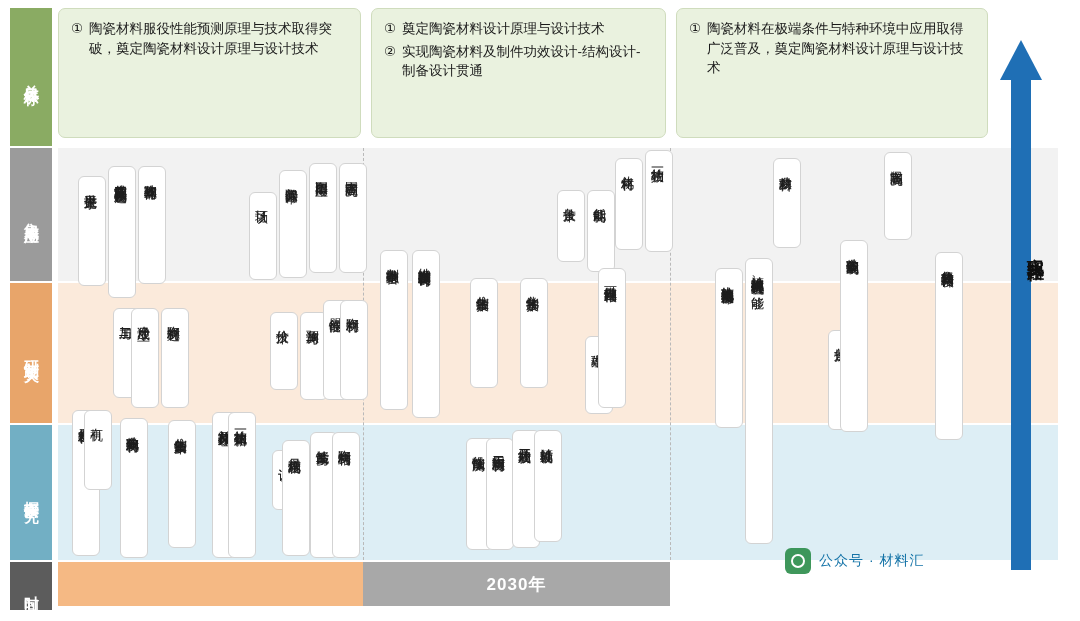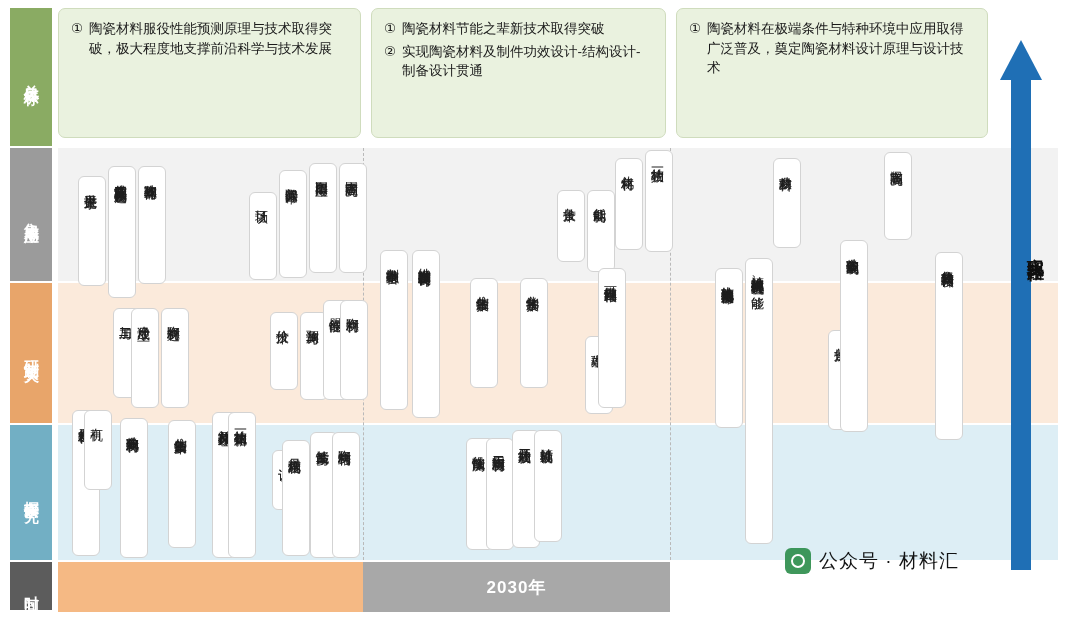--- a/index.html
+++ b/index.html
@@ -32,40 +32,40 @@
   .goal-txt{flex:1;}
 
   
   .vcard{position:absolute;background:#ffffff;border:1px solid #d3d3d3;border-radius:6px;
          writing-mode:vertical-rl;text-orientation:upright;
          font-size:13px;line-height:1.5;color:#1d1d1d;
          padding:7px 5px;box-sizing:border-box;letter-spacing:0.5px;
          overflow:hidden;}
 
   
-  .tl{position:absolute;top:562px;height:50px;display:flex;align-items:center;justify-content:center;
+  .tl{position:absolute;top:562px;height:44px;display:flex;align-items:center;justify-content:center;
       color:#ffffff;font-size:17px;font-weight:bold;letter-spacing:1px;}
   .tl1{left:58px;width:305px;background:#f5b984;}
   .tl2{left:363px;width:307px;background:#a8a8a8;}
   .tl3{left:670px;width:318px;background:#93b878;}
 
   
   #arrow{position:absolute;left:1000px;top:40px;width:42px;height:530px;}
   #arrow .shaft{position:absolute;left:11px;top:38px;width:20px;height:492px;background:#1f6fb5;}
   #arrow .head{position:absolute;left:0;top:0;width:0;height:0;
                border-left:21px solid transparent;border-right:21px solid transparent;border-bottom:40px solid #1f6fb5;}
   #arrow-label{position:absolute;left:995px;top:245px;width:52px;color:#0f0f0f;font-size:17px;font-weight:bold;
                writing-mode:vertical-rl;text-orientation:upright;letter-spacing:2px;text-align:center;}
 
   
   #wm{position:absolute;left:785px;top:548px;display:flex;align-items:center;gap:8px;opacity:.92;}
   #wm .logo{width:26px;height:26px;border-radius:6px;background:#2f8f4e;position:relative;}
   #wm .logo::before{content:"";position:absolute;left:6px;top:6px;width:14px;height:14px;border-radius:50%;
                     border:2.5px solid #fff;box-sizing:border-box;}
-  #wm .txt{font-size:19px;color:#000000;letter-spacing:1px;}
+  #wm .txt{font-size:14px;color:#0369a1;letter-spacing:1px;}
 </style>
 </head>
 <body>
 
 <div id="stage">
 
   <div class="rowlabel rl-goal">总体目标</div>
   <div class="rowlabel rl-int">集成应用</div>
   <div class="rowlabel rl-dev">研制攻关</div>
   <div class="rowlabel rl-exp">探索研究</div>
@@ -73,27 +73,27 @@
 
   <div class="band band-int"></div>
   <div class="band band-dev"></div>
   <div class="band band-exp"></div>
   <div class="vsep" style="left:363px;top:148px;height:412px;"></div>
   <div class="vsep" style="left:670px;top:148px;height:412px;"></div>
 
   <div class="goalbox" style="left:58px;width:303px;">
     <div class="goal-line">
       <span class="goal-num">①</span>
-      <span class="goal-txt">陶瓷材料服役性能预测原理与技术取得突破，极大程度地支撑前沿科学与技术发展</span>
+      <span class="goal-txt">陶瓷材料服役性能预测原理与技术取得突破，奠定陶瓷材料设计原理与设计技术</span>
     </div>
   </div>
   <div class="goalbox" style="left:371px;width:295px;">
     <div class="goal-line">
       <span class="goal-num">①</span>
-      <span class="goal-txt">陶瓷材料节能之辈新技术取得突破</span>
+      <span class="goal-txt">奠定陶瓷材料设计原理与设计技术</span>
     </div>
     <div class="goal-line">
       <span class="goal-num">②</span>
       <span class="goal-txt">实现陶瓷材料及制件功效设计-结构设计-制备设计贯通</span>
     </div>
   </div>
   <div class="goalbox" style="left:676px;width:312px;">
     <div class="goal-line">
       <span class="goal-num">①</span>
       <span class="goal-txt">陶瓷材料在极端条件与特种环境中应用取得广泛普及，奠定陶瓷材料设计原理与设计技术</span>

